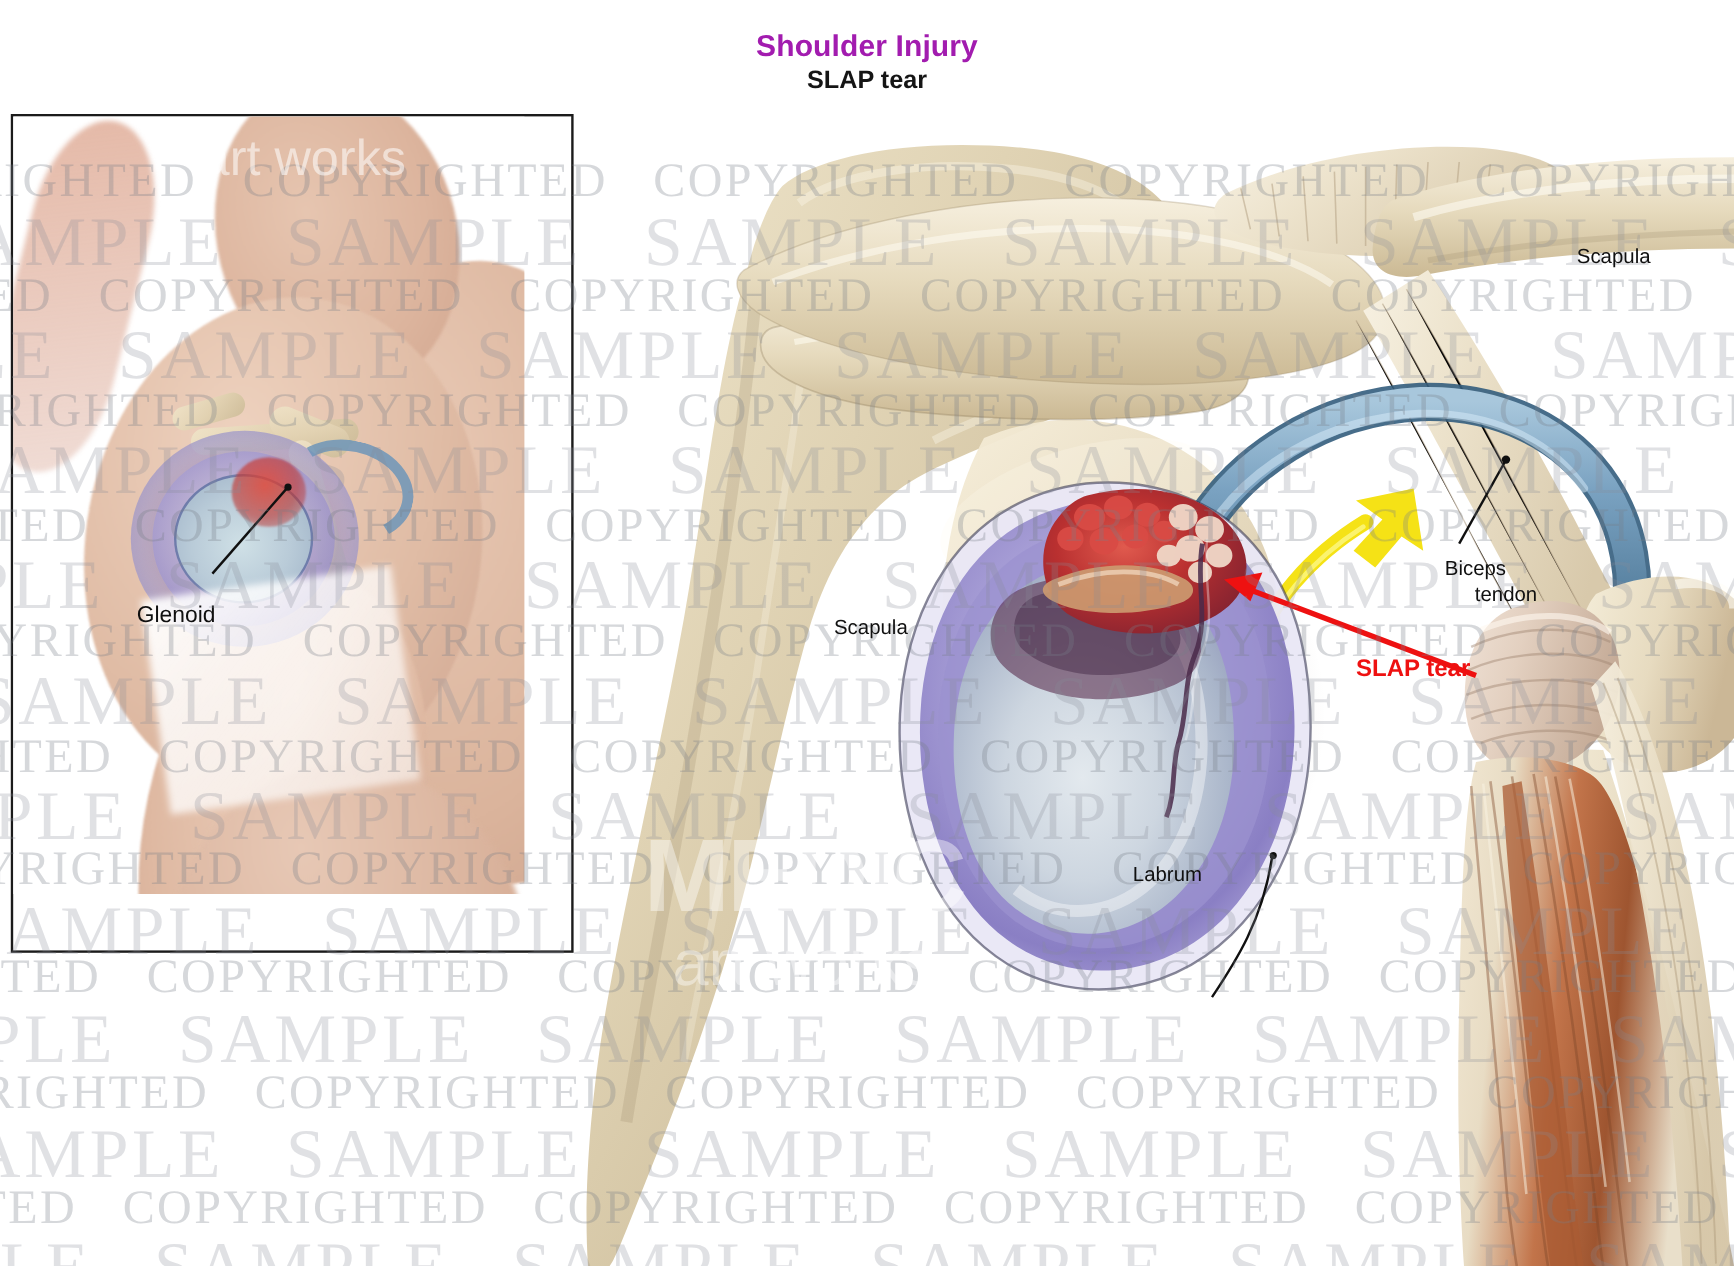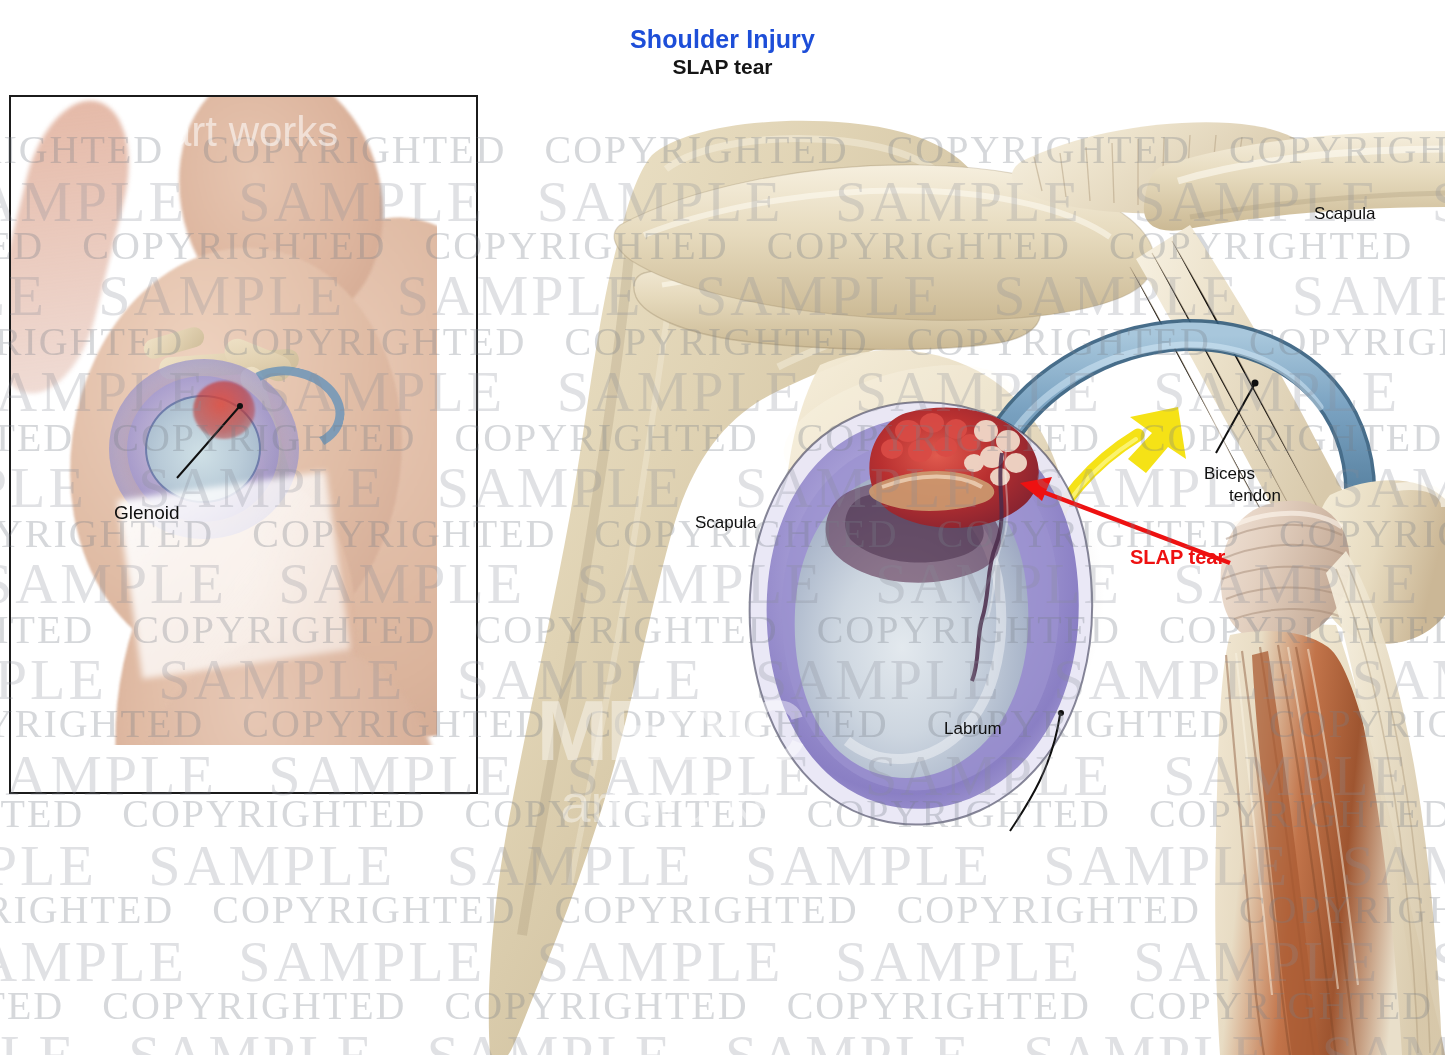--- a/index.html
+++ b/index.html
@@ -23,21 +23,21 @@
     position: absolute;
     left: 0;
     top: 26px;
     width: 1445px;
     text-align: center;
     z-index: 60;
   }
   #title-main {
     font-size: 25px;
     font-weight: bold;
-    color: #1d4ed8;
+    color: #a21caf;
     letter-spacing: 0.1px;
     line-height: 1.05;
   }
   #title-sub {
     font-size: 21px;
     font-weight: bold;
     color: #151515;
     line-height: 1.2;
     margin-top: 2px;
   }

